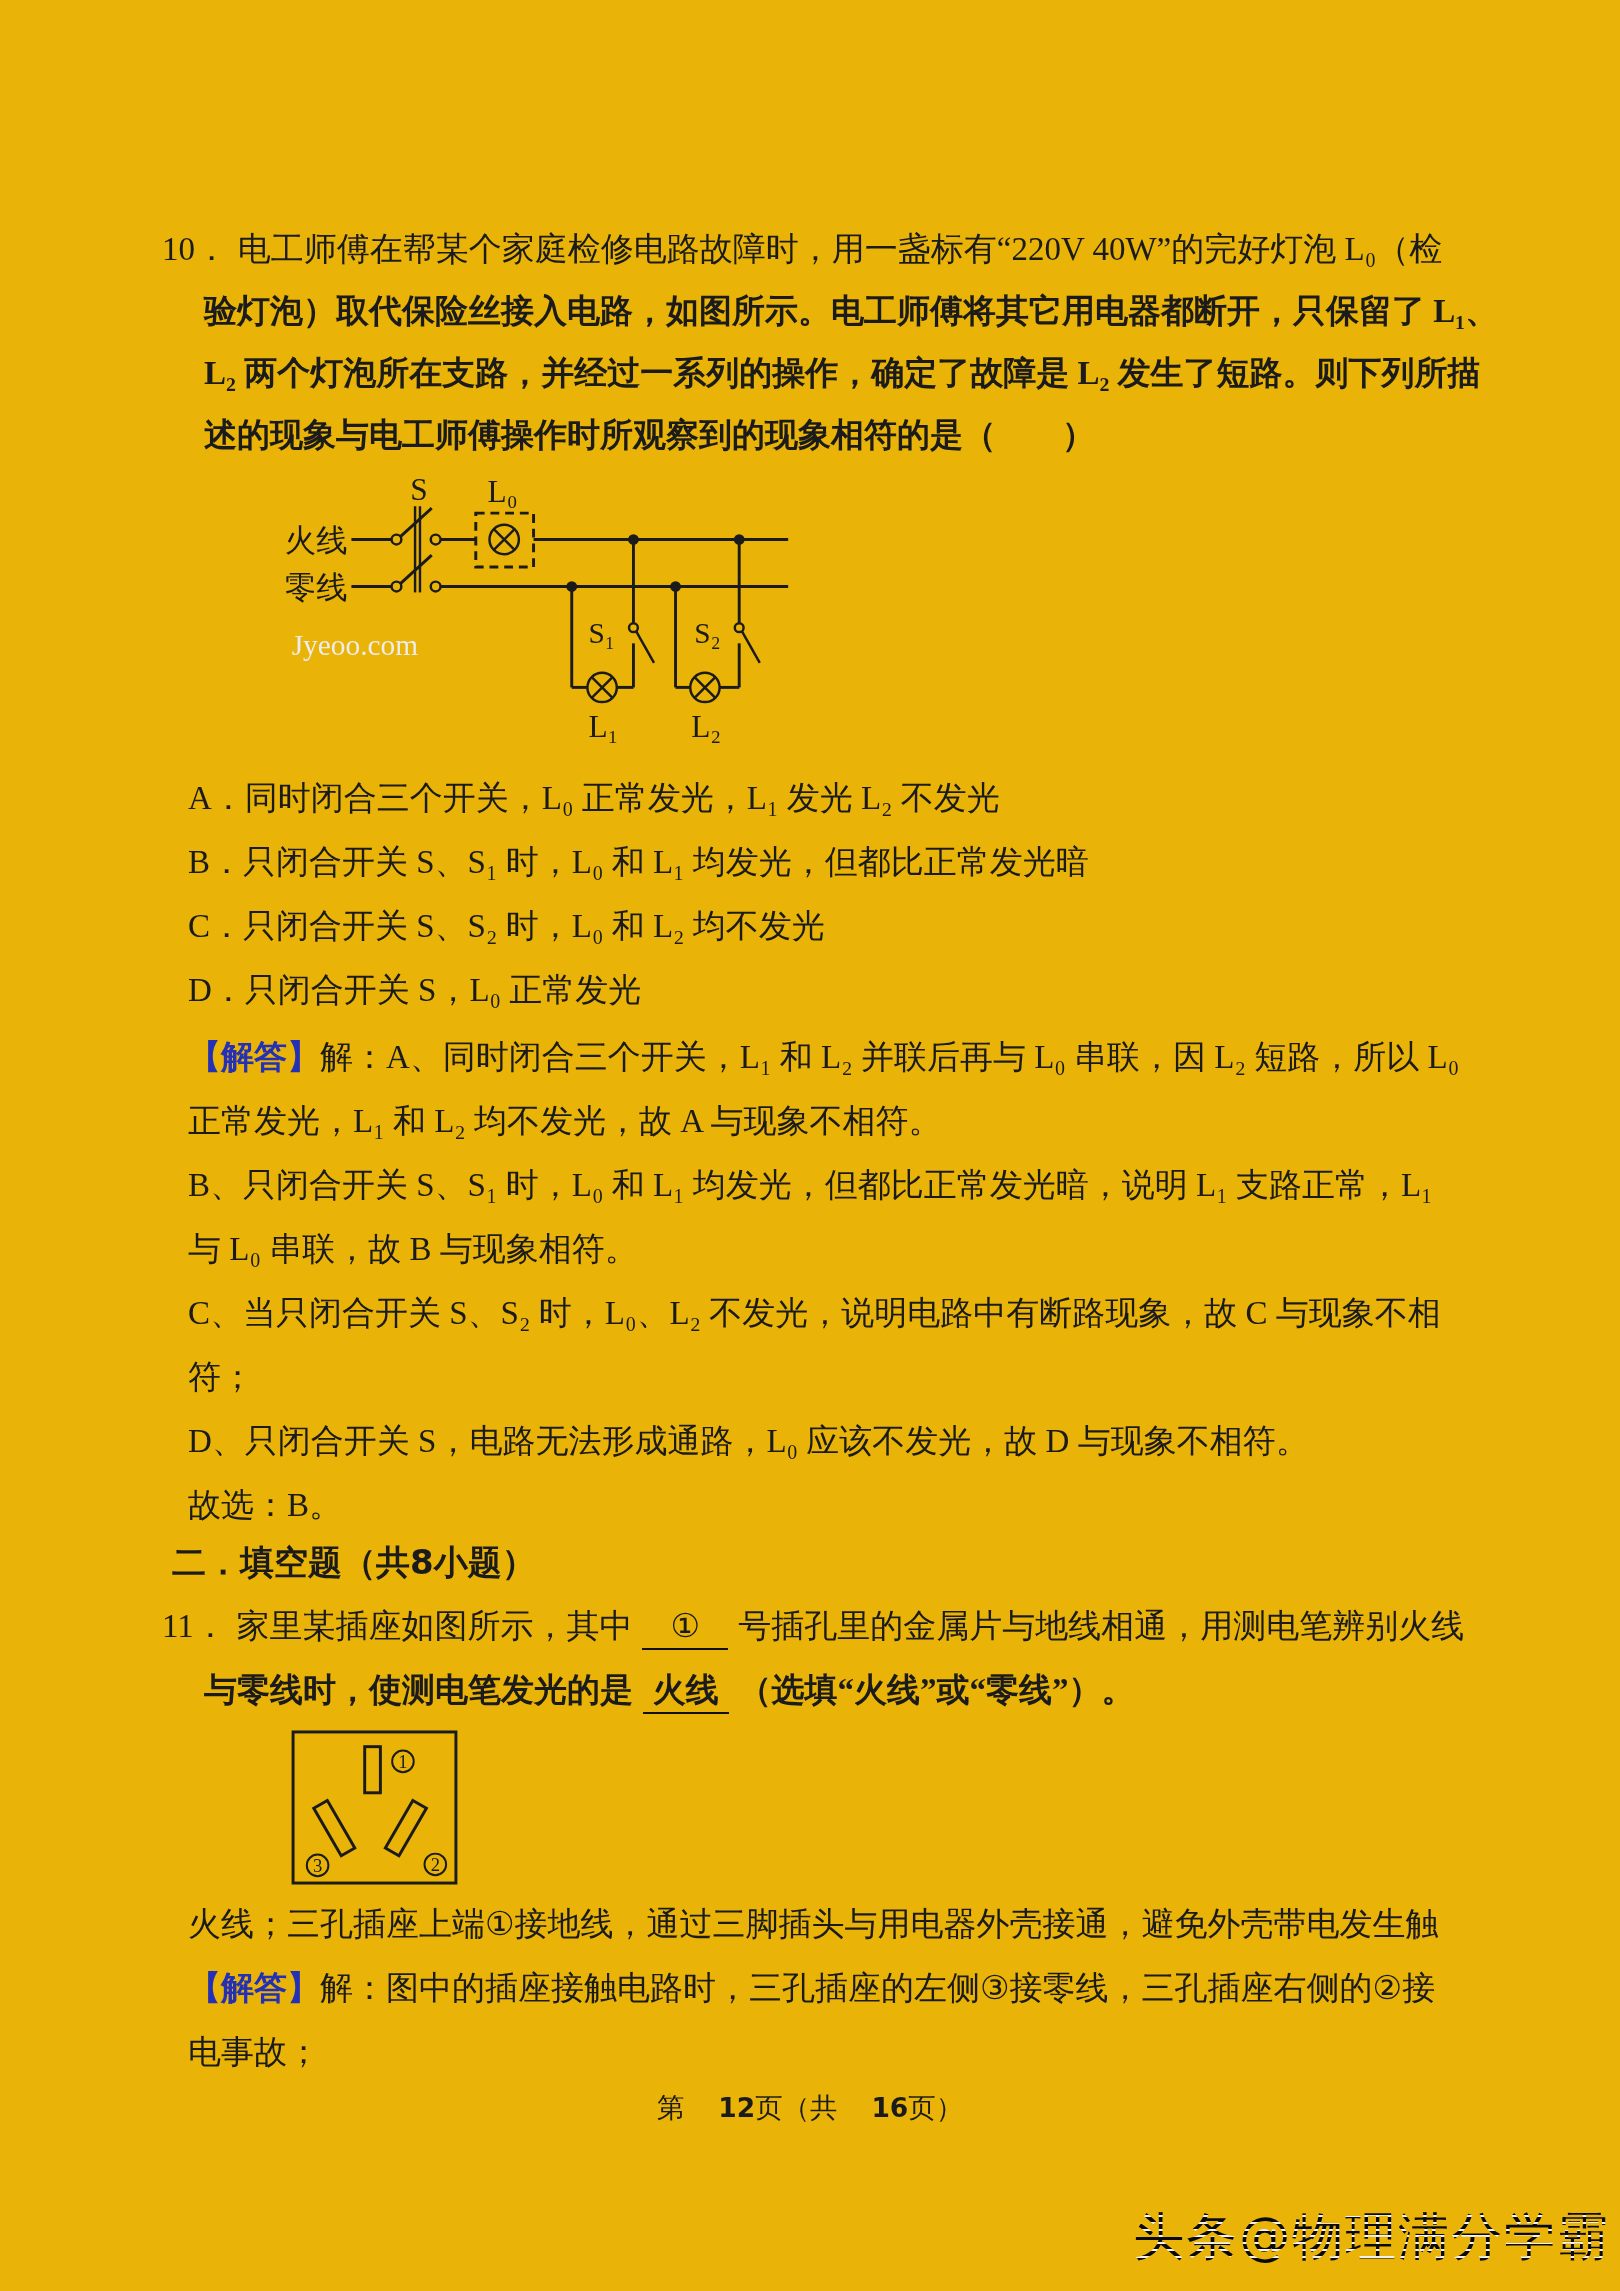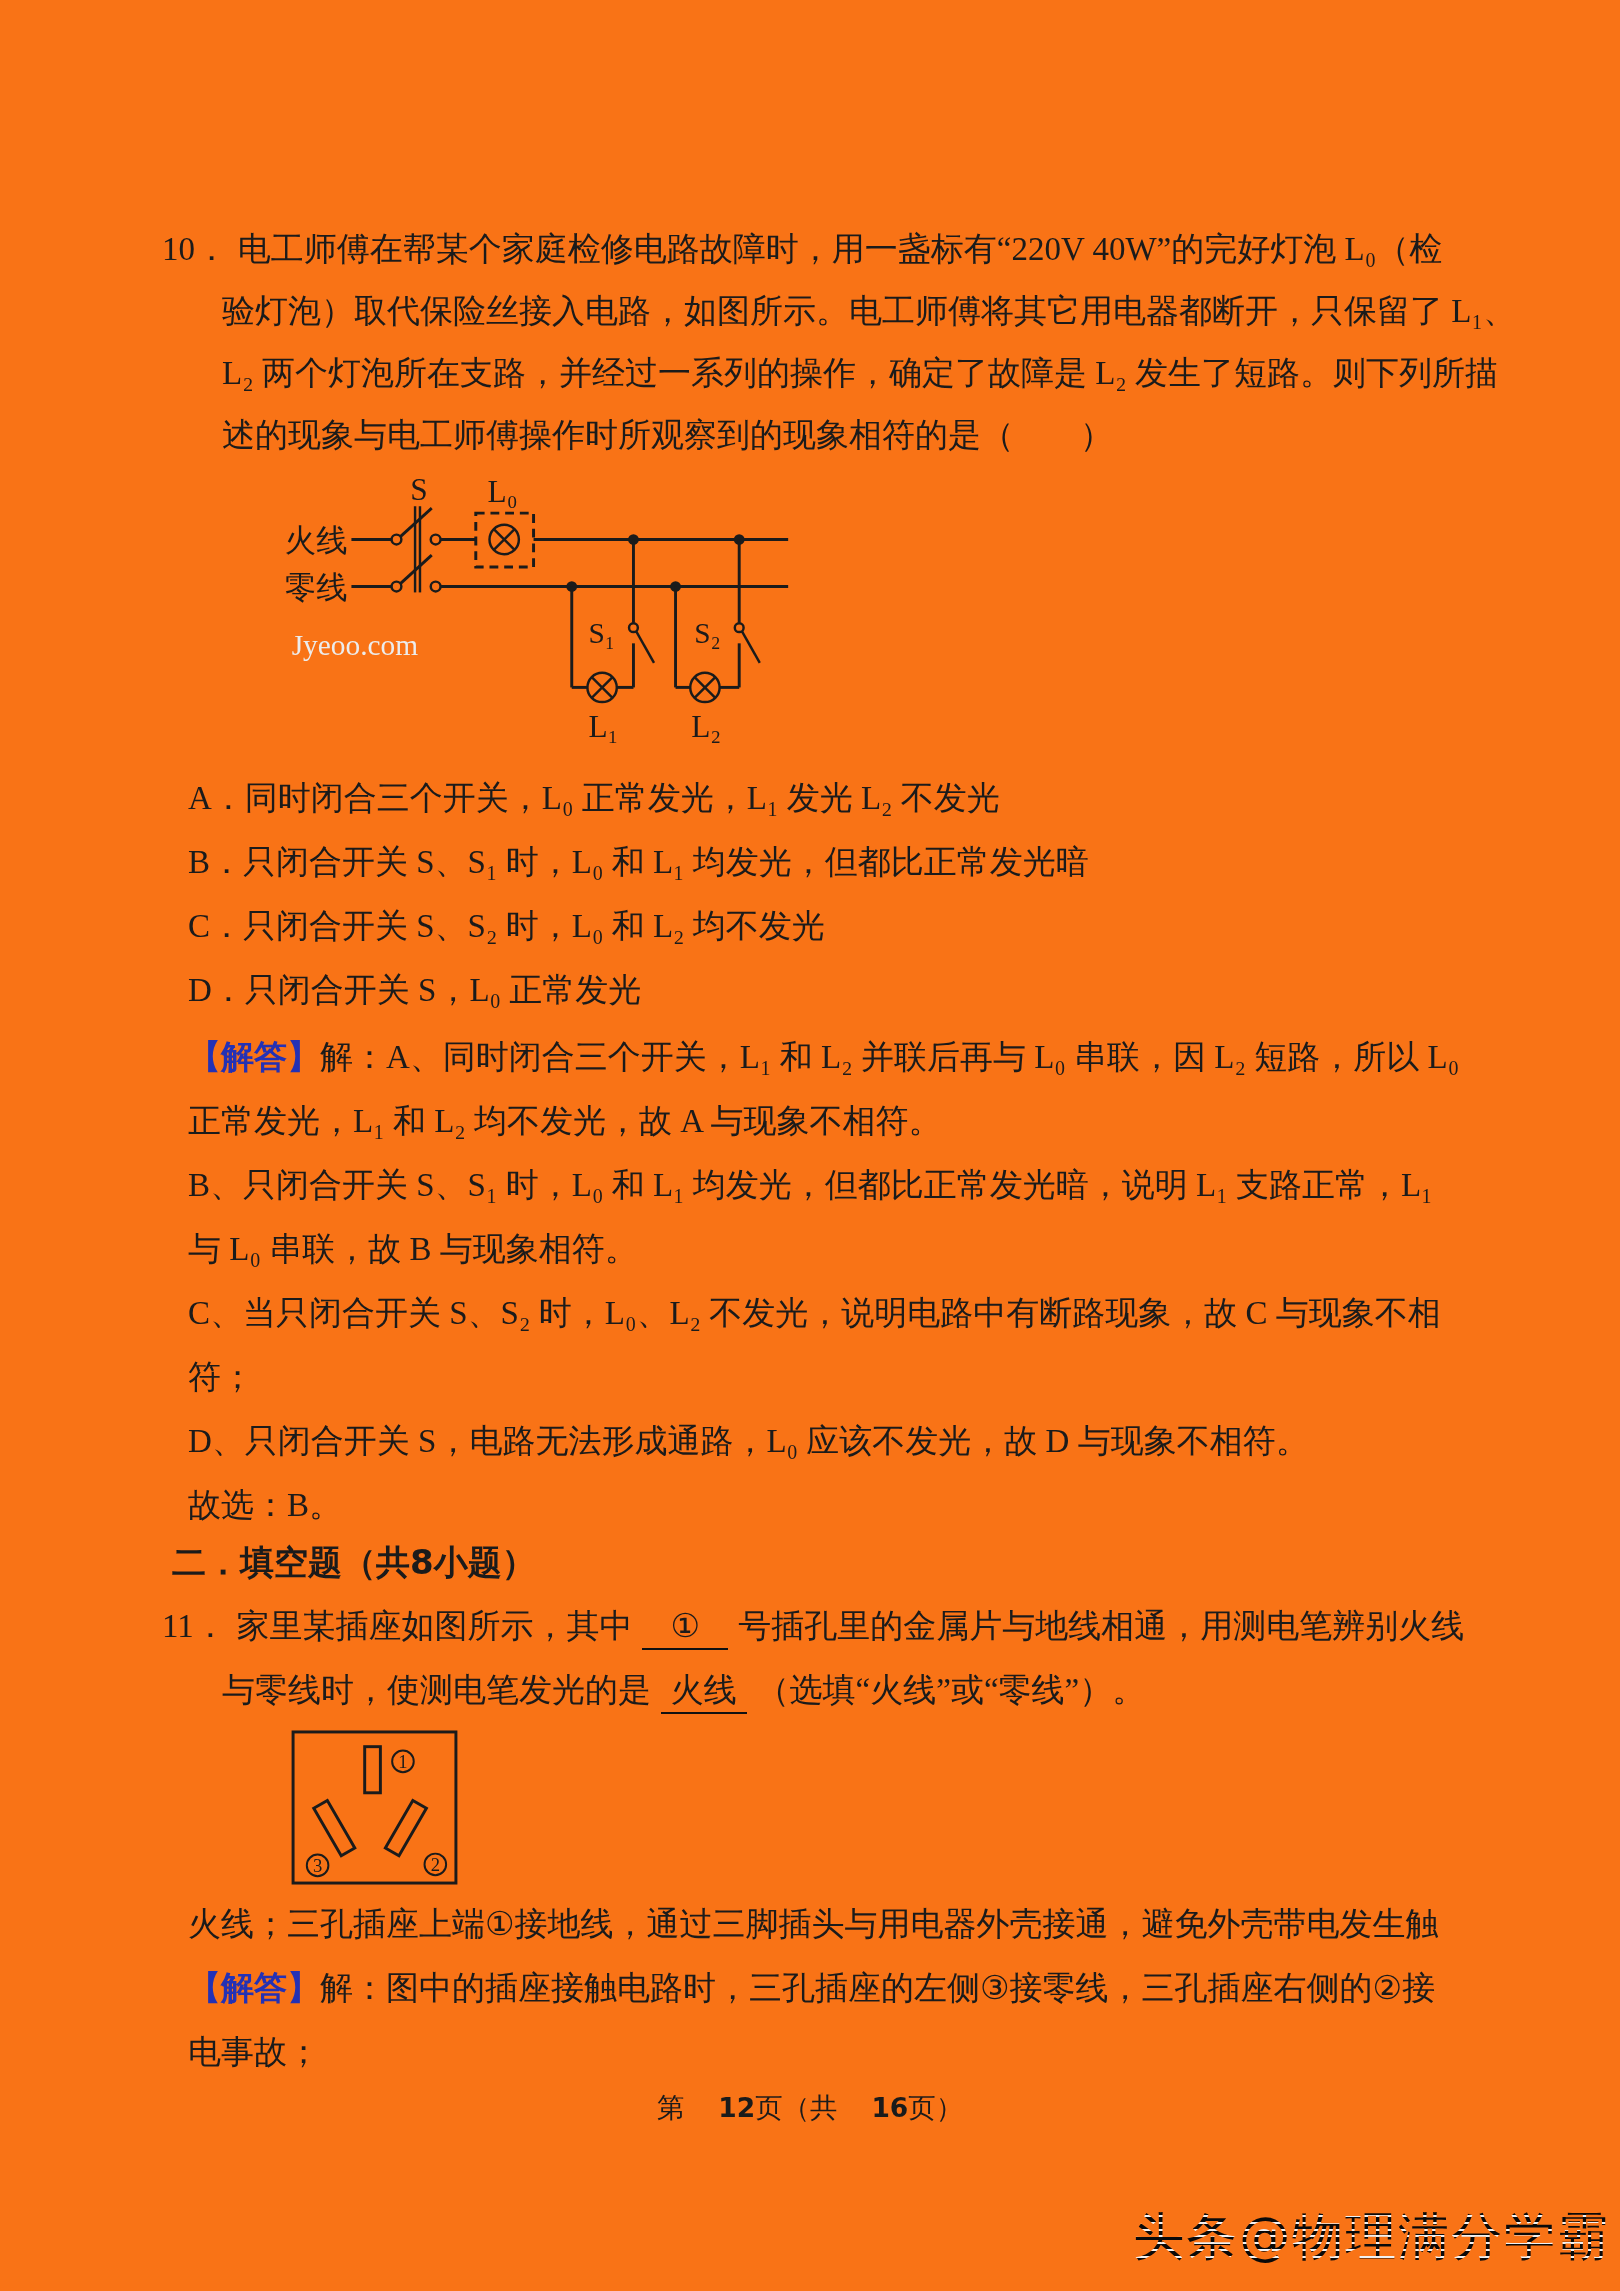--- a/index.html
+++ b/index.html
@@ -1,21 +1,21 @@
 <!DOCTYPE html>
 <html><head>
 <meta charset="utf-8">
 <style>
   html,body{margin:0;padding:0;}
   body{width:1620px;height:2292px;background:#e9e9e9;}
-  .page{position:relative;width:1620px;height:2292px;background:#f97316;overflow:hidden;
+  .page{position:relative;width:1620px;height:2292px;background:#eab308;overflow:hidden;
         font-family:"Liberation Serif","DejaVu Serif","DejaVu Sans",serif;color:#1b1b1b;}
   .ln{white-space:nowrap;font-size:33px;line-height:62px;}
   .opt .ln, .sol .ln, .q11 .ln, .sol11 .ln{line-height:64px;}
-  .indent{margin-left:60px;}
+  .indent{margin-left:42px;font-weight:bold;}
   .num{margin-right:9.8px;}
   .tag{color:#2431b5;font-weight:700;}
   .blank{display:inline-block;min-width:86px;text-align:center;border-bottom:2px solid #111;
          margin:0 9.8px;line-height:43px;}
   .q10block{position:absolute;left:162px;top:218px;}
   .circuit{position:absolute;left:277px;top:469px;}
   .opt{position:absolute;left:188px;top:766px;}
   .sol{position:absolute;left:188px;top:1025px;}
   .sec-head{position:absolute;left:172px;top:1535px;font-family:"DejaVu Sans","Liberation Sans",sans-serif;
             font-weight:700;font-size:34px;line-height:55px;}

